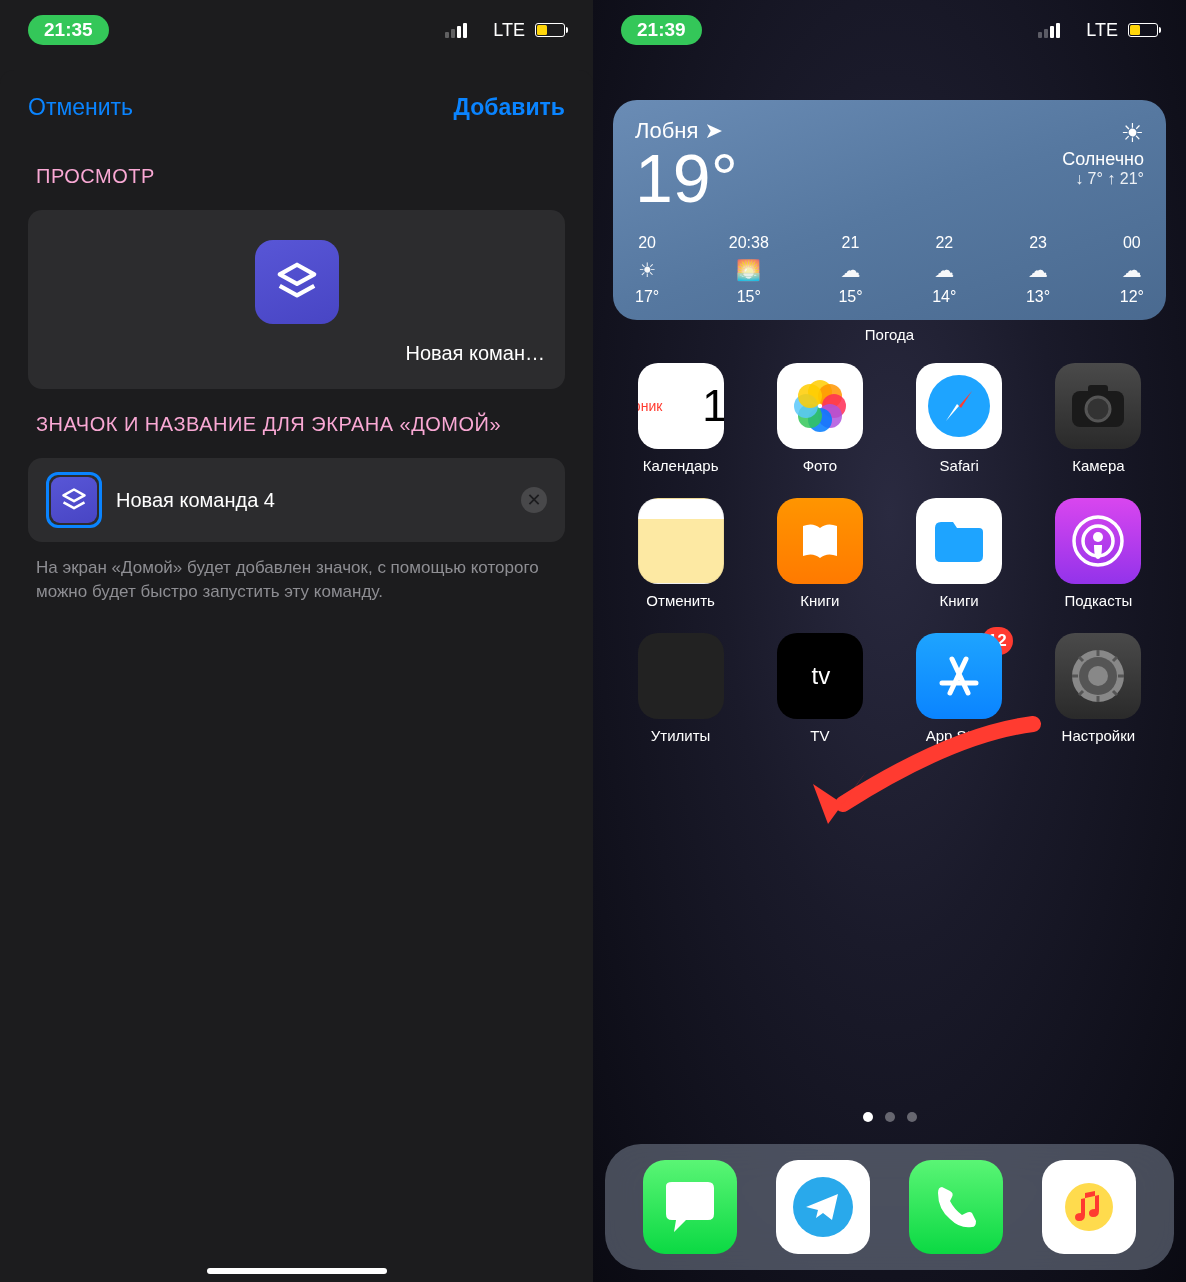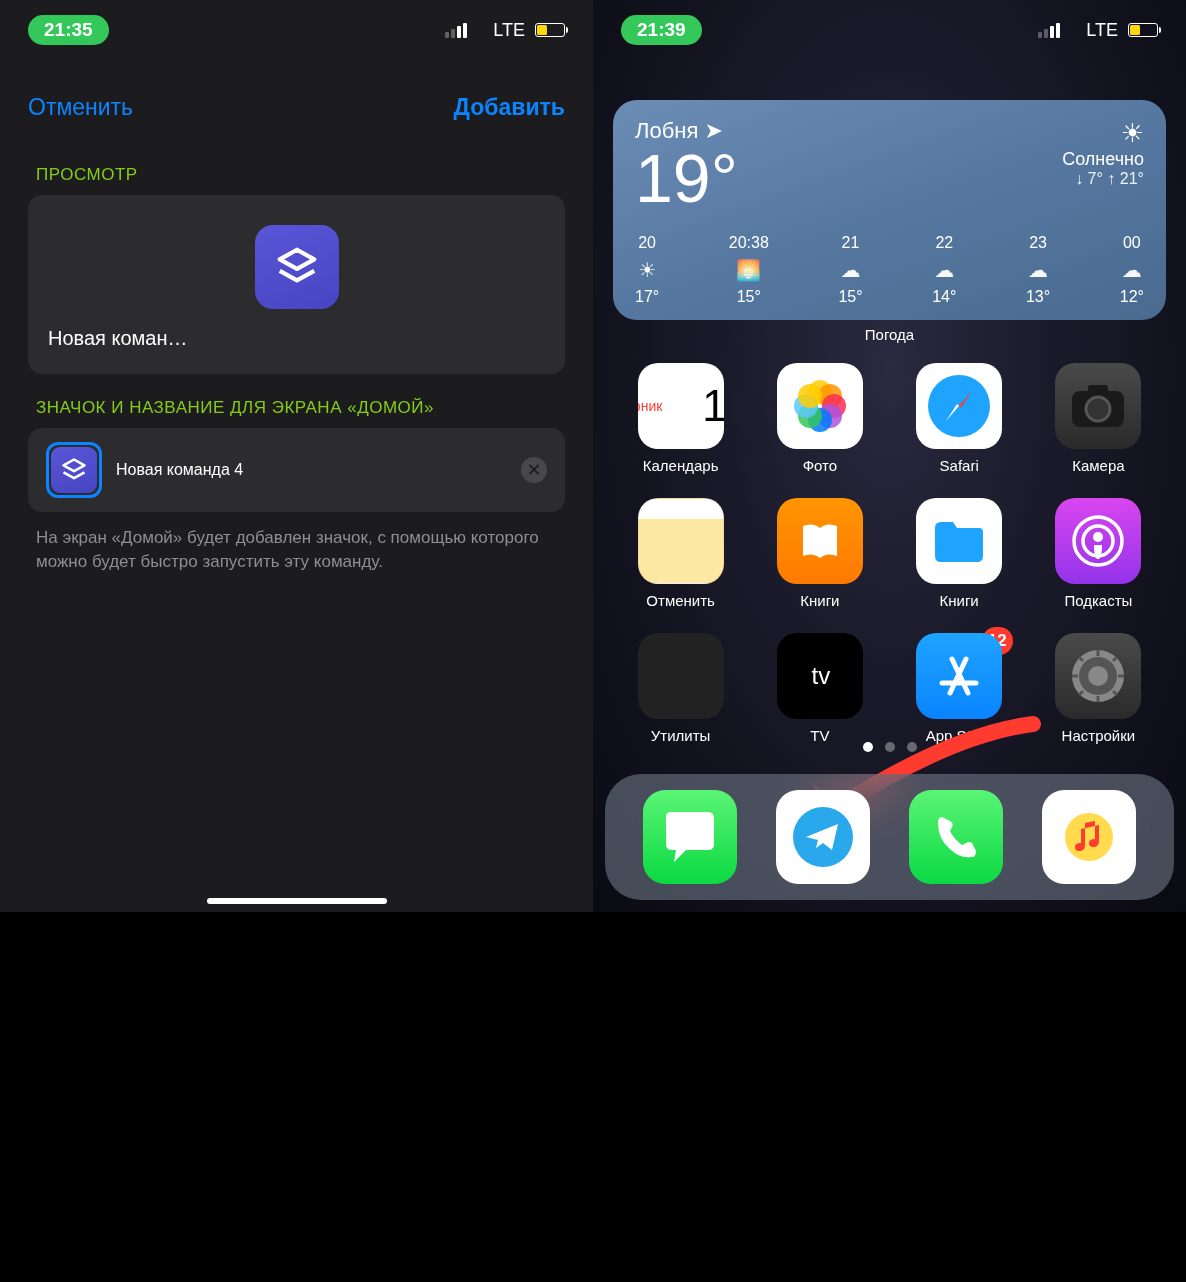--- a/index.html
+++ b/index.html
@@ -1,17 +1,17 @@
 <!DOCTYPE html>
 <html><head>
 <meta charset="utf-8">
 <style>
 * { margin: 0; padding: 0; box-sizing: border-box; font-family: -apple-system, 'SF Pro Text', 'Helvetica Neue', sans-serif; }
 body { display: flex; width: 1186px; height: 1282px; background: #000; }
-.phone { width: 593px; height: 912px; position: relative; overflow: hidden; }
+.phone { width: 593px; height: 1282px; position: relative; overflow: hidden; }
 .phone.left { background: #1c1c1e; }
 .phone.right { background: radial-gradient(ellipse at 50% 40%, #2a2a40 0%, #1a1a2a 40%, #0a0a12 100%); }
 
 
 .status-bar { height: 60px; display: flex; justify-content: space-between; align-items: center; padding: 0 28px; color: #fff; font-size: 20px; font-weight: 600; }
 .status-time { background: #34c759; padding: 4px 16px; border-radius: 20px; color: #fff; font-size: 19px; font-weight: 600; }
 .status-right { display: flex; align-items: center; gap: 6px; }
 .signal-bars { display: flex; align-items: flex-end; gap: 2px; }
 .signal-bars span { width: 4px; background: #fff; border-radius: 1px; }
 .signal-bars span:nth-child(1){height:6px;opacity:.3;}
@@ -21,30 +21,30 @@
 .lte { font-size: 18px; font-weight: 500; margin-left: 20px; }
 .battery { width: 30px; height: 14px; border: 1.5px solid #fff; border-radius: 3px; position: relative; margin-left: 4px; }
 .battery::after { content:''; position:absolute; right:-4px; top:3px; width:2.5px; height:6px; background:#fff; border-radius:0 2px 2px 0; }
 .battery-fill { position:absolute; left:1px; top:1px; width:35%; height:calc(100% - 2px); background:#ffd60a; border-radius:1.5px; }
 
 
 .left .sheet { background: #1c1c1e; border-radius: 14px 14px 0 0; margin-top: 10px; height: calc(100% - 70px); }
 .nav-row { display:flex; justify-content:space-between; padding: 24px 28px 20px; }
 .nav-btn { color:#0a84ff; font-size:23px; background:none; border:none; cursor:pointer; }
 .nav-btn.bold { font-weight:600; }
-.section-label { color:#84cc16; font-size:17px; padding: 24px 36px 10px; letter-spacing: .5px; }
-.preview-card { background:#2c2c2e; margin: 0 28px; border-radius: 14px; padding: 30px 20px 24px; text-align:left; }
+.section-label { color:#f9a8d4; font-size:20px; padding: 24px 36px 22px; letter-spacing: .5px; }
+.preview-card { background:#2c2c2e; margin: 0 28px; border-radius: 14px; padding: 30px 20px 24px; text-align:right; }
 .shortcut-icon-lg { width:84px; height:84px; border-radius:18px; background: linear-gradient(160deg,#5856d6,#4845c4); margin:0 auto 18px; display:flex; align-items:center; justify-content:center; }
 .shortcut-icon-lg svg { width:46px; height:46px; }
 .preview-name { color:#fff; font-size:20px; }
 .name-card { background:#2c2c2e; margin: 0 28px; border-radius: 14px; padding: 14px 18px; display:flex; align-items:center; gap:14px; }
 .shortcut-icon-sm-wrap { width:56px; height:56px; border-radius:12px; border:3px solid #0a84ff; padding:2px; }
 .shortcut-icon-sm { width:100%; height:100%; border-radius:9px; background:linear-gradient(160deg,#5856d6,#4845c4); display:flex; align-items:center; justify-content:center; }
 .shortcut-icon-sm svg { width:28px; height:28px; }
-.name-input { flex:1; background:none; border:none; color:#fff; font-size:16px; outline:none; }
+.name-input { flex:1; background:none; border:none; color:#fff; font-size:20px; outline:none; }
 .clear-btn { width:26px; height:26px; border-radius:50%; background:#48484a; color:#1c1c1e; border:none; font-size:18px; display:flex; align-items:center; justify-content:center; cursor:pointer; }
 .hint-text { color:#8e8e93; font-size:17px; line-height:1.4; padding: 14px 36px; }
 .home-indicator { position:absolute; bottom:8px; left:50%; transform:translateX(-50%); width:180px; height:6px; border-radius:3px; background:#fff; }
 
 
 .weather-widget { margin: 40px 20px 6px; height: 220px; border-radius: 24px; background: linear-gradient(160deg, #6a8cb5 0%, #5678a0 50%, #4a6a90 100%); color:#fff; padding: 18px 22px 14px; display:flex; flex-direction:column; }
 .w-top { display:flex; justify-content:space-between; }
 .w-city { font-size:22px; font-weight:400; }
 .w-temp { font-size:68px; font-weight:300; line-height:1; }
 .w-cond { text-align:right; font-size:18px; }

